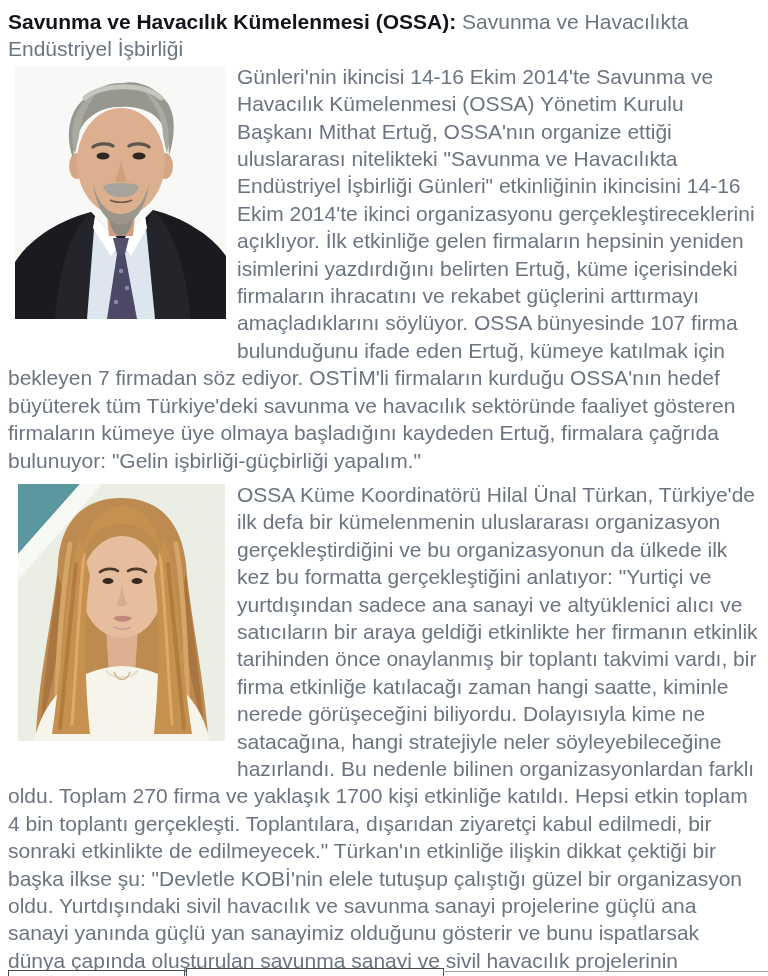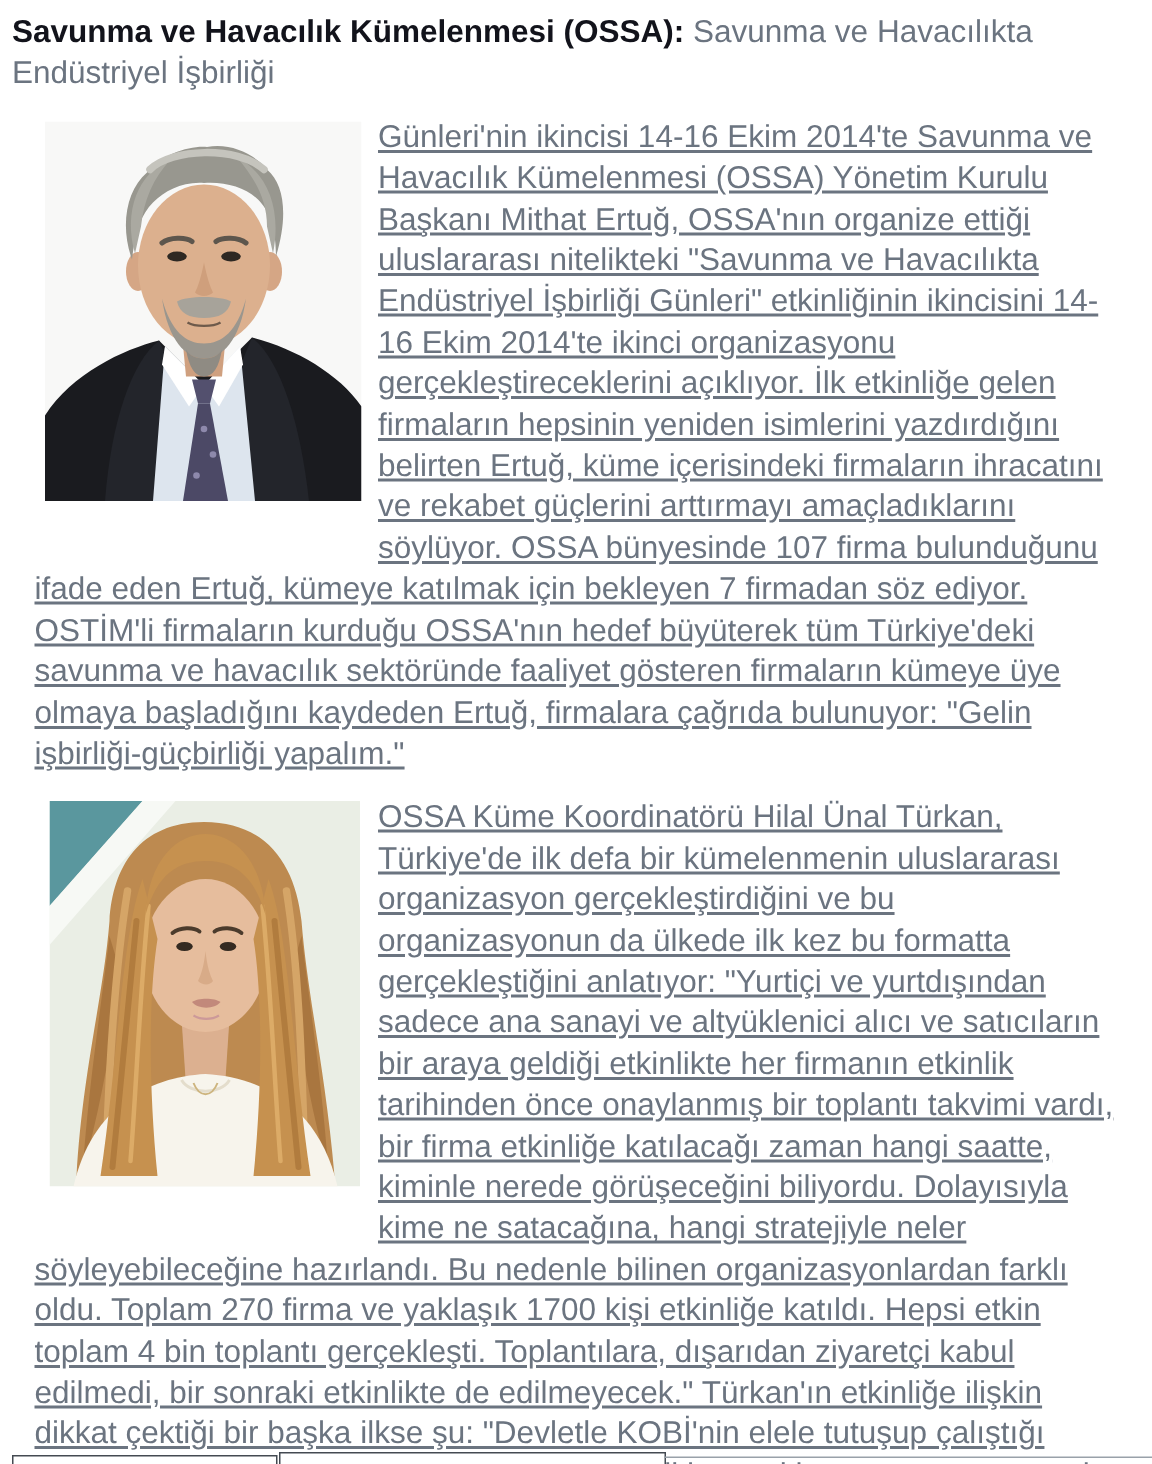--- a/index.html
+++ b/index.html
@@ -11,21 +11,21 @@
     position:relative;
   }
   .article{
     padding:6px 10px 0 8px;
     font-size:21px;
     line-height:27.4px;
     color:#6b7480;
   }
   .lead{margin:2px 0 0 0;}
   .lead b{color:#12131b;font-weight:bold;}
-  .par{margin:15px;text-decoration:underline;}
+  .par{margin:0;}
   .par.first{margin-bottom:7px;}
   .photo-float{float:left;display:block;}
   .photo-float.man{width:211px;height:253px;margin:3px 11px 37px 7px;}
   .photo-float.woman{width:207px;height:257px;margin:3px 12px 30px 10px;}
   .photo-float svg{display:block;width:100%;height:100%;}
   
   .table-fragment{
     position:absolute;left:0;top:964px;width:768px;height:12px;
     overflow:hidden;
   }

